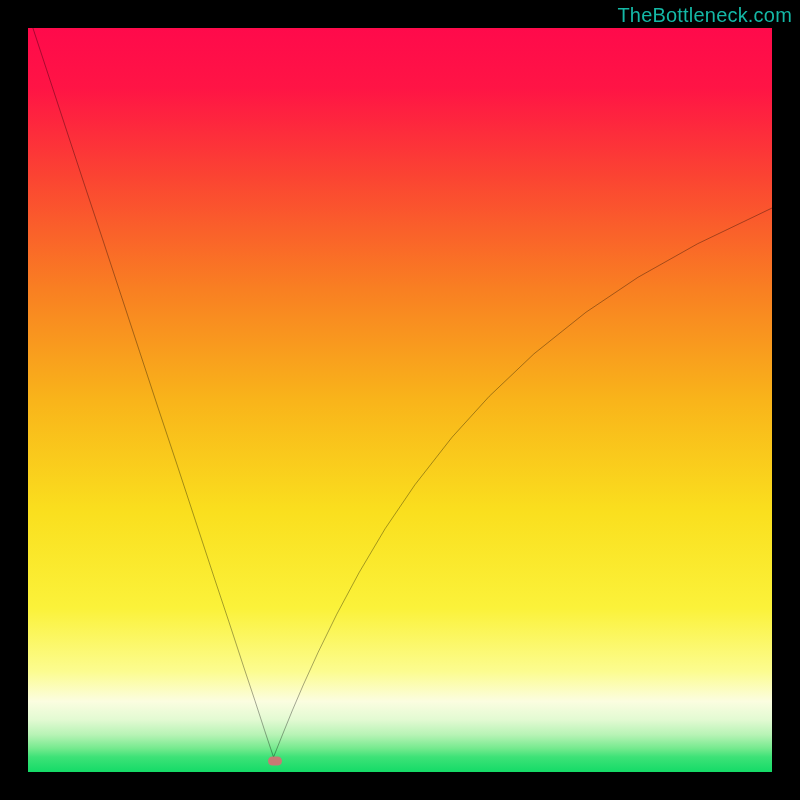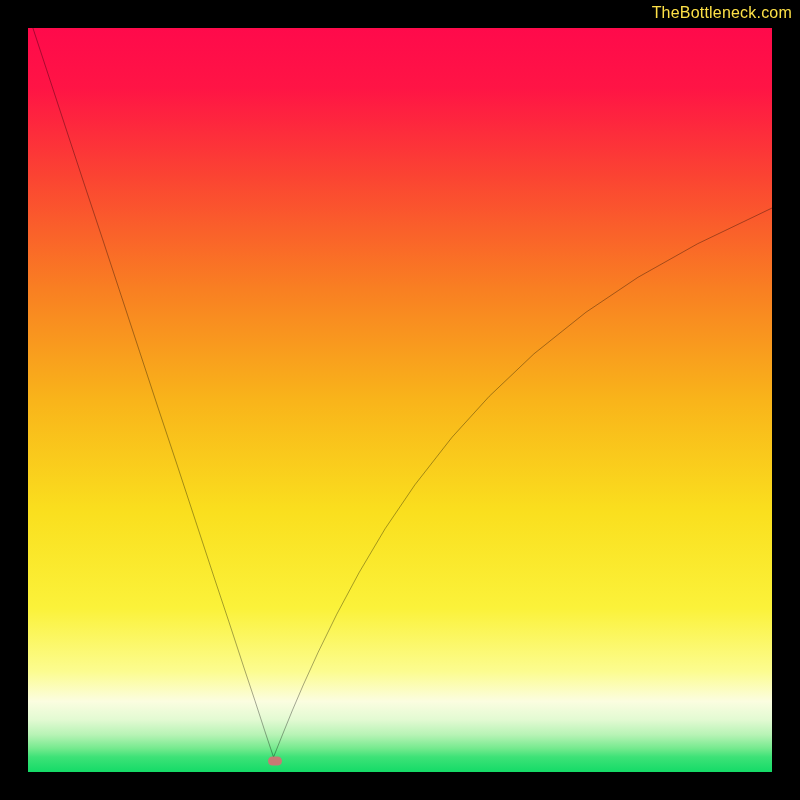--- a/index.html
+++ b/index.html
@@ -44,22 +44,22 @@
     width: 14px;
     height: 9px;
     background: #c77a74;
     border-radius: 5px;
     transform: translate(-50%, -50%);
   }
   .watermark {
     position: absolute;
     top: 4px;
     right: 8px;
-    color: #fde047;
-    font-size: 16px;
+    color: #14b8a6;
+    font-size: 20px;
     letter-spacing: 0.2px;
     font-weight: 400;
   }
 </style>
 </head>
 <body>
 
 <div class="frame">
 
   <div class="plot-area">

